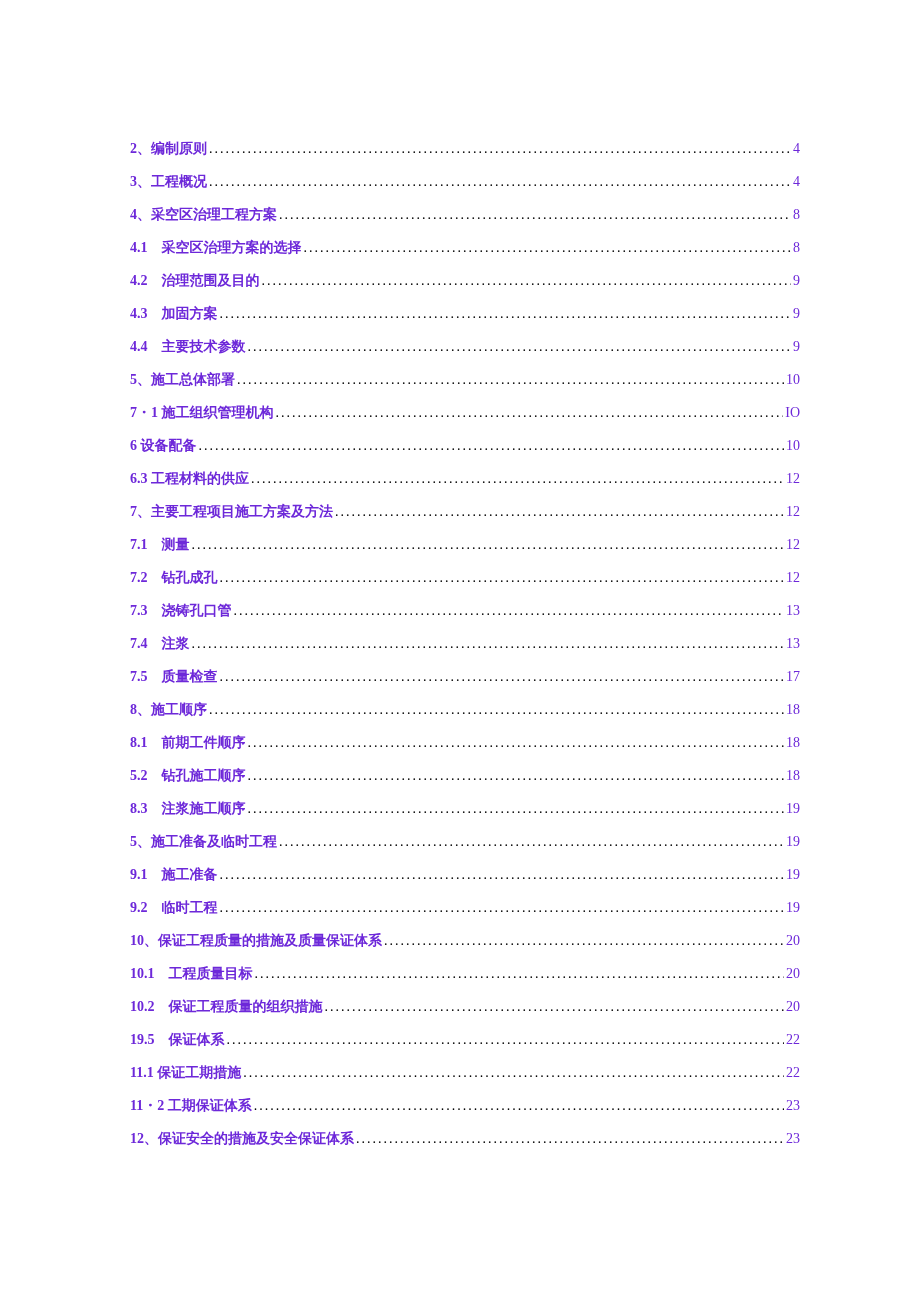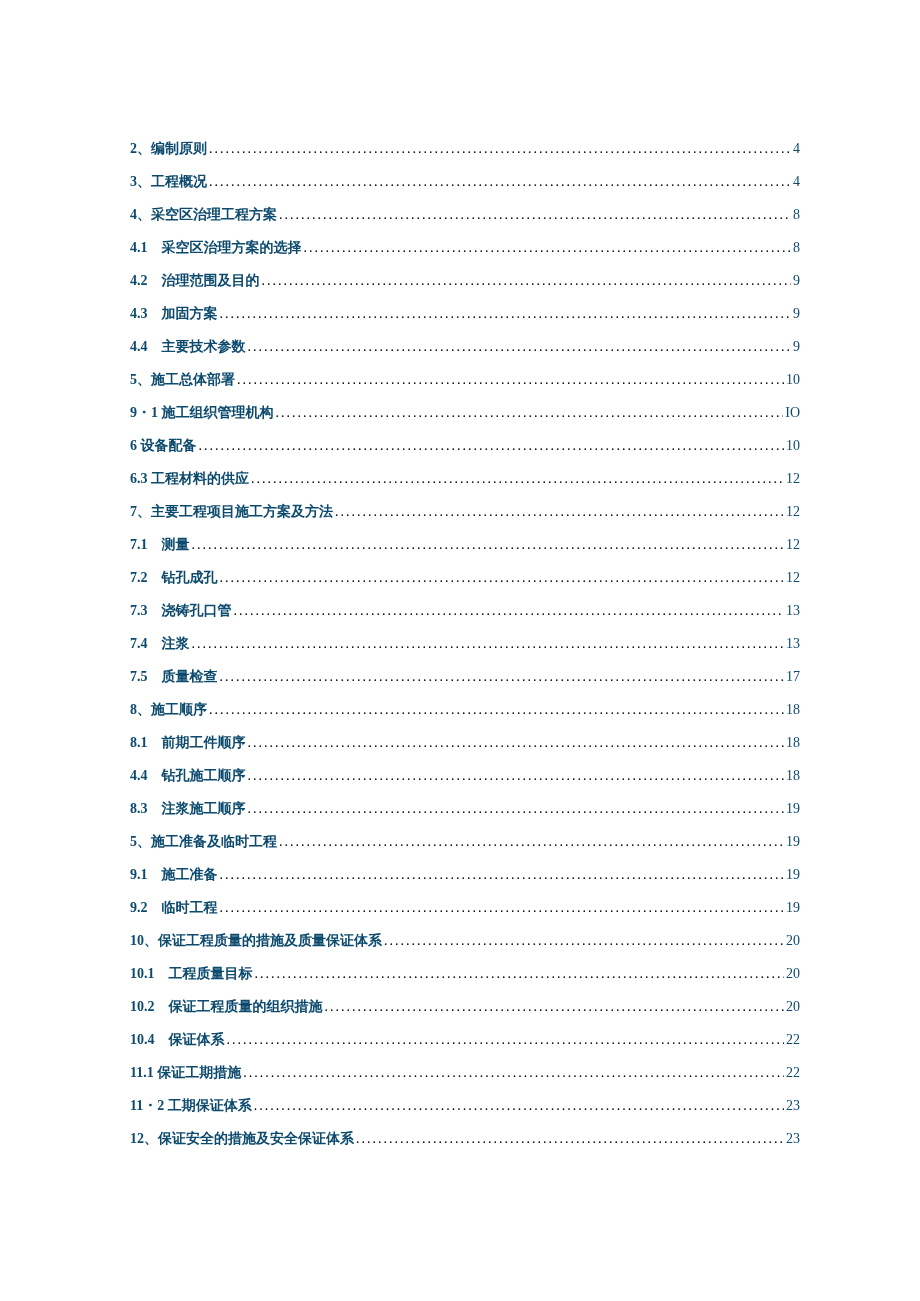--- a/index.html
+++ b/index.html
@@ -11,21 +11,21 @@
     height: 1301px;
     box-sizing: border-box;
   }
   .page {
     padding: 140px 120px 100px 130px;
   }
   .toc-line {
     display: flex;
     align-items: baseline;
     font-size: 14px;
-    color: #0c4a6e;
+    color: #6d28d9;
     margin-bottom: 15px;
     white-space: nowrap;
   }
   .toc-label {
     flex: 0 0 auto;
     font-weight: bold;
   }
   .toc-dots {
     flex: 1 1 auto;
     overflow: hidden;
@@ -88,21 +88,21 @@
     <span class="toc-page">9</span>
   </div>
 
   <div class="toc-line">
     <span class="toc-label">5、施工总体部署</span>
     <span class="toc-dots"></span>
     <span class="toc-page">10</span>
   </div>
 
   <div class="toc-line">
-    <span class="toc-label">9・1 施工组织管理机构</span>
+    <span class="toc-label">7・1 施工组织管理机构</span>
     <span class="toc-dots"></span>
     <span class="toc-page">IO</span>
   </div>
 
   <div class="toc-line">
     <span class="toc-label">6 设备配备</span>
     <span class="toc-dots"></span>
     <span class="toc-page">10</span>
   </div>
 
@@ -155,21 +155,21 @@
     <span class="toc-page">18</span>
   </div>
 
   <div class="toc-line">
     <span class="toc-label">8.1　前期工件顺序</span>
     <span class="toc-dots"></span>
     <span class="toc-page">18</span>
   </div>
 
   <div class="toc-line">
-    <span class="toc-label">4.4　钻孔施工顺序</span>
+    <span class="toc-label">5.2　钻孔施工顺序</span>
     <span class="toc-dots"></span>
     <span class="toc-page">18</span>
   </div>
 
   <div class="toc-line">
     <span class="toc-label">8.3　注浆施工顺序</span>
     <span class="toc-dots"></span>
     <span class="toc-page">19</span>
   </div>
 
@@ -204,21 +204,21 @@
   </div>
 
   <div class="toc-line">
     <span class="toc-label">10.2　保证工程质量的组织措施</span>
     <span class="toc-dots"></span>
     <span class="toc-page">20</span>
   </div>
 
 
   <div class="toc-line">
-    <span class="toc-label">10.4　保证体系</span>
+    <span class="toc-label">19.5　保证体系</span>
     <span class="toc-dots"></span>
     <span class="toc-page">22</span>
   </div>
 
   <div class="toc-line">
     <span class="toc-label">11.1 保证工期措施</span>
     <span class="toc-dots"></span>
     <span class="toc-page">22</span>
   </div>
 

